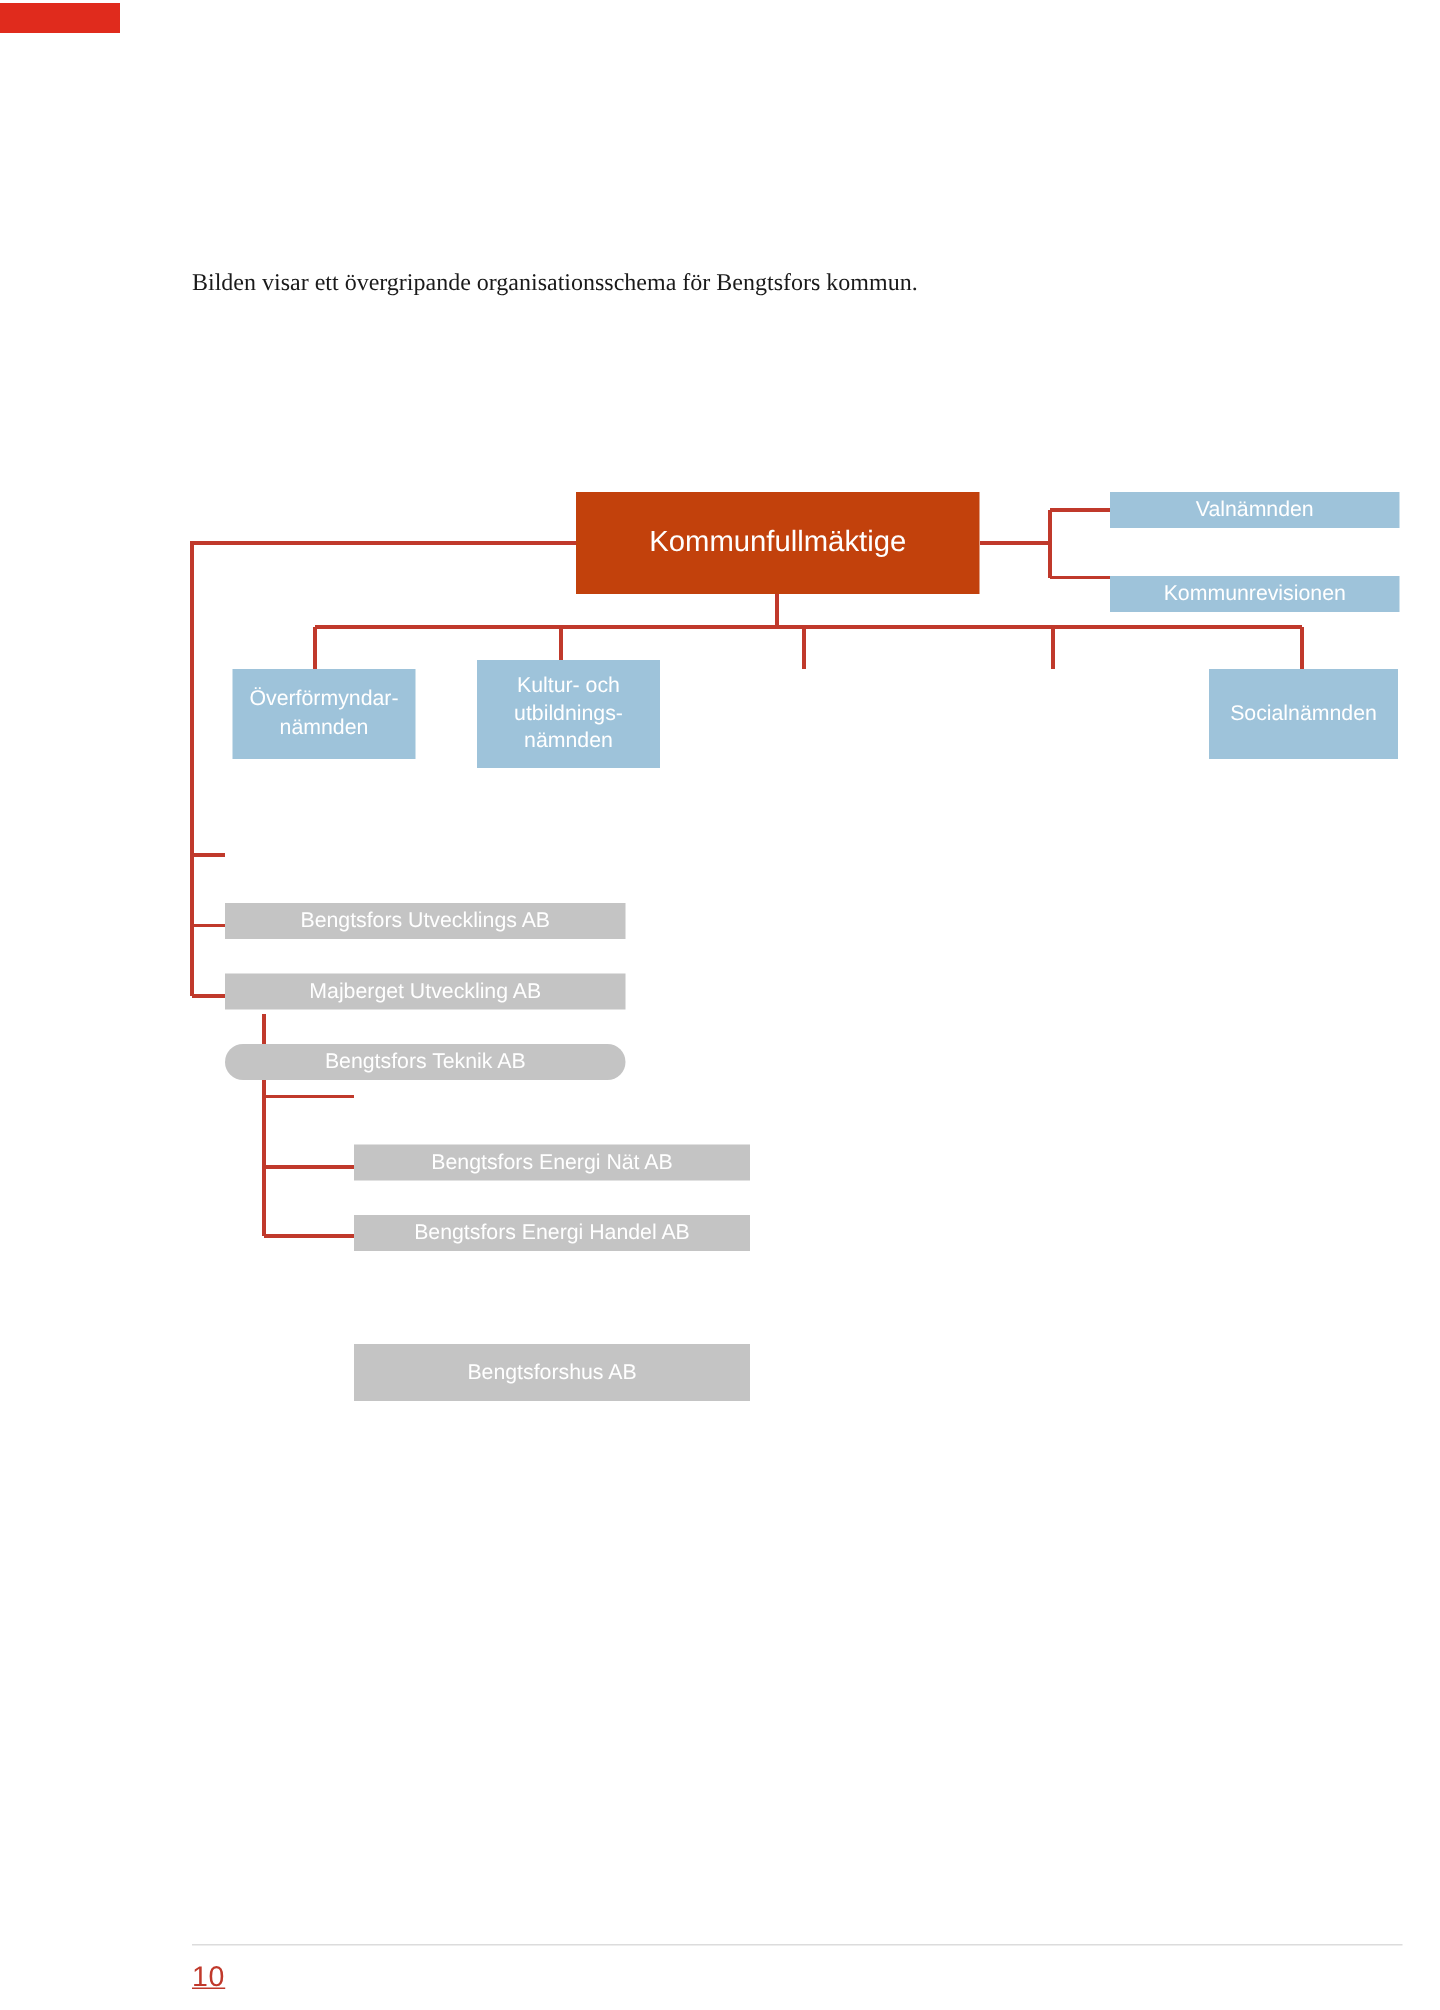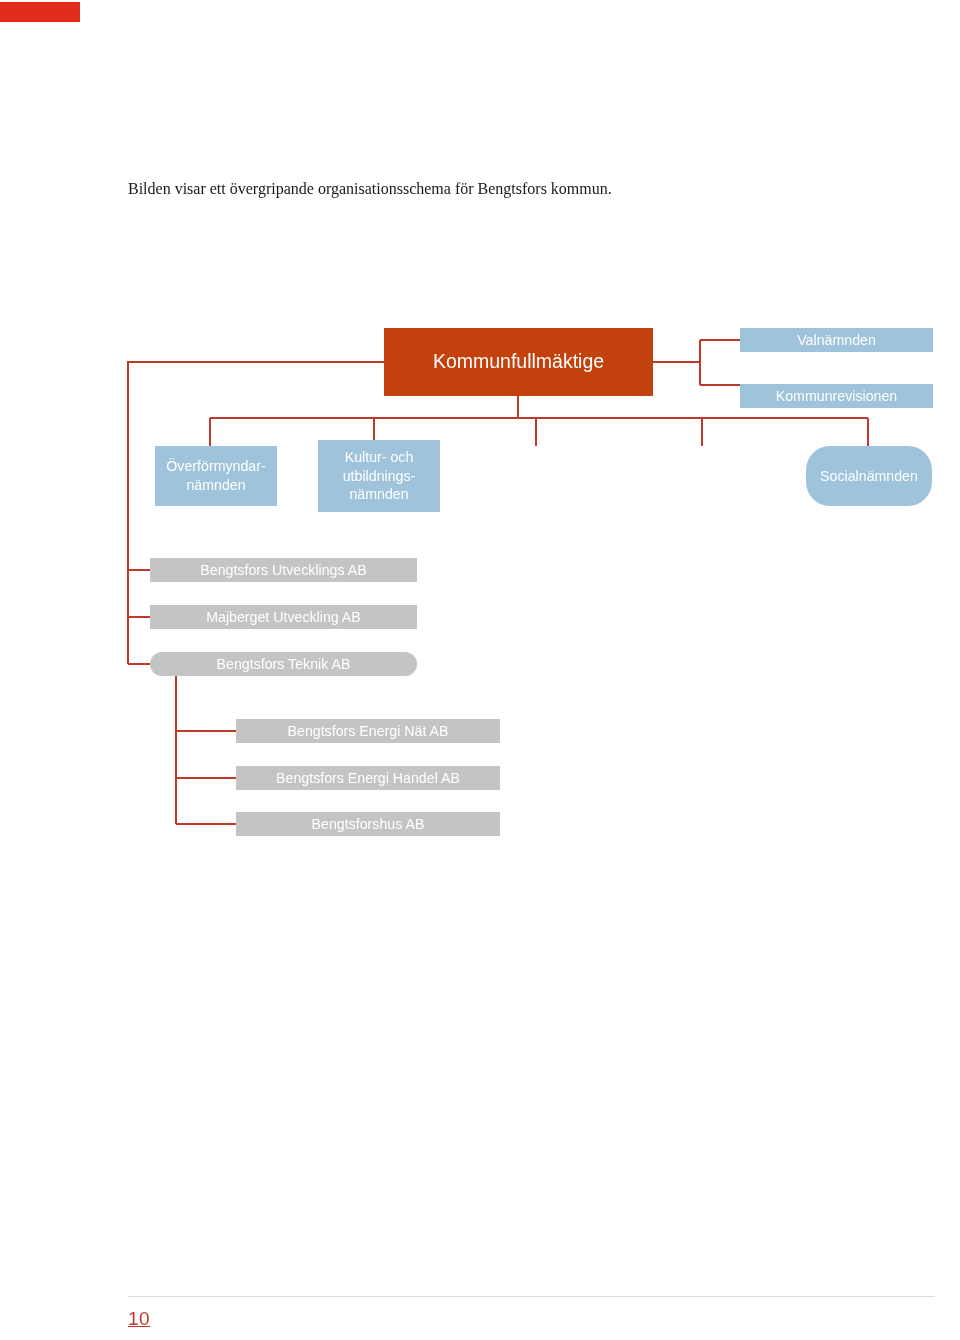--- a/index.html
+++ b/index.html
@@ -83,20 +83,21 @@
     background: #c2410c;
     font-size: 19.5px;
   }
   .node-blue {
     background: #9ec3da;
     font-size: 14.2px;
   }
   .node-gray {
     background: #c4c4c4;
     font-size: 14.2px;
+    margin-top: 44px;
   }
 
   
   .footer-rule {
     position: absolute;
     left: 128px;
     top: 1296px;
     width: 807px;
     height: 1px;
     background: #dcdcdc;
@@ -155,26 +156,26 @@
   <div class="node node-root" style="left:384px; top:328px; width:269px; height:68px;">Kommunfullmäktige</div>
 
   <div class="node node-blue" style="left:740px; top:328px; width:193px; height:24px;">Valnämnden</div>
   <div class="node node-blue" style="left:740px; top:373px; width:193px; height:24px;margin-top:11px;">Kommunrevisionen</div>
 
   <div class="node node-blue" style="left:155px; top:446px; width:122px; height:60px; white-space:pre-line;">Överförmyndar-
 nämnden</div>
   <div class="node node-blue" style="left:318px; top:440px; width:122px; height:72px; white-space:pre-line;">Kultur- och
 utbildnings-
 nämnden</div>
-  <div class="node node-blue" style="left:806px; top:446px; width:126px; height:60px; white-space:pre-line;border-radius:24px;">Socialnämnden</div>
+  <div class="node node-blue" style="left:806px; top:446px; width:126px; height:60px; white-space:pre-line;">Socialnämnden</div>
 
   <div class="node node-gray" style="left:150px; top:558px; width:267px; height:24px;">Bengtsfors Utvecklings AB</div>
   <div class="node node-gray" style="left:150px; top:605px; width:267px; height:24px;">Majberget Utveckling AB</div>
   <div class="node node-gray" style="left:150px; top:652px; width:267px; height:24px;border-radius:12px;">Bengtsfors Teknik AB</div>
 
   <div class="node node-gray" style="left:236px; top:719px; width:264px; height:24px;">Bengtsfors Energi Nät AB</div>
   <div class="node node-gray" style="left:236px; top:766px; width:264px; height:24px;">Bengtsfors Energi Handel AB</div>
-  <div class="node node-gray" style="left:236px; top:812px; width:264px; height:24px;">Bengtsforshus AB</div>
+  <div class="node node-gray" style="left:236px; top:852px; width:264px; height:38px;">Bengtsforshus AB</div>
 
 </div>
 
 <div class="footer-rule"></div>
 <div class="page-number">10</div>
 
 </body></html>

